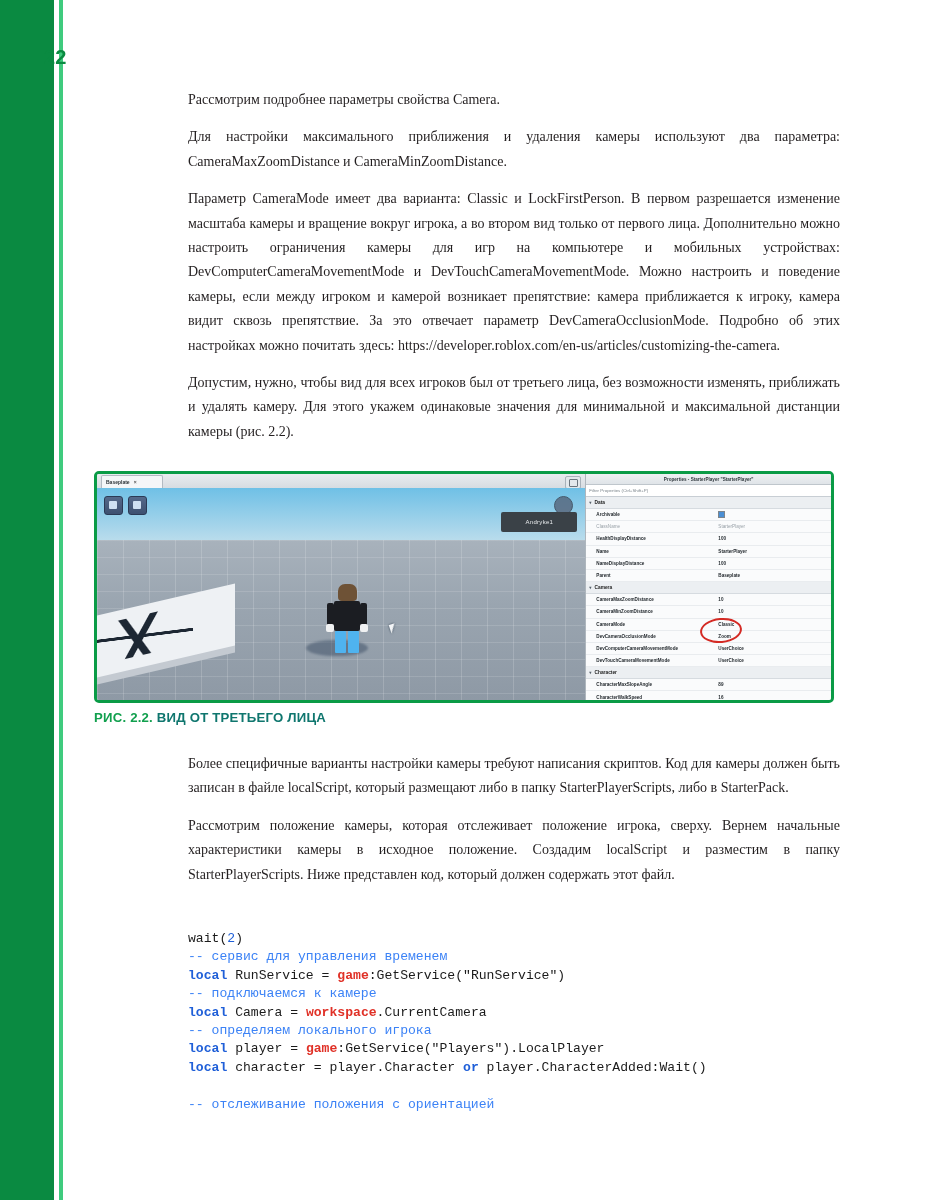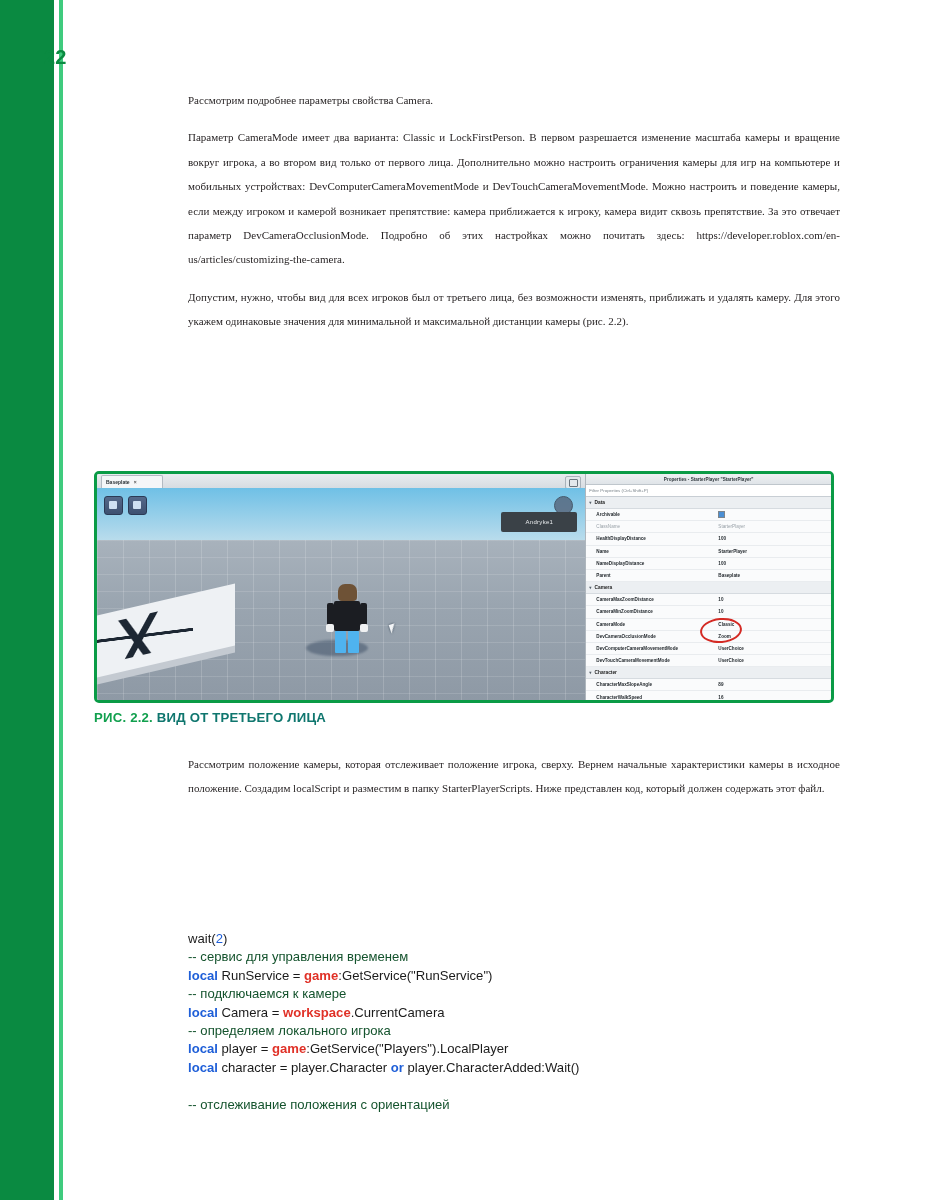--- a/index.html
+++ b/index.html
@@ -16,21 +16,21 @@
   .page-num{
     position:absolute;left:44px;top:46px;
     font-family:"Liberation Sans",sans-serif;
     font-weight:bold;font-size:20px;color:#0a8a41;letter-spacing:.2px;
   }
 
   
   .col{position:absolute;left:188px;width:652px;}
   p.body{
     margin:0 0 13px 0;
-    font-size:11px;line-height:24.4px;color:#231f20;
+    font-size:14px;line-height:24.4px;color:#231f20;
     text-align:justify;
     font-family:"Liberation Serif",serif;
   }
   p.body:last-child{margin-bottom:0;}
 
   
   .figure{
     position:absolute;left:94px;top:471px;width:740px;height:232px;
     border:3px solid #0a9b46;border-radius:5px;box-sizing:border-box;
     background:#d8dde2;overflow:hidden;
@@ -138,39 +138,40 @@
   .caption{
     position:absolute;left:94px;top:710px;
     font-family:"Liberation Sans",sans-serif;font-size:13.2px;font-weight:bold;letter-spacing:.2px;
   }
   .caption .num{color:#12a04e;margin-top:32px;}
   .caption .ttl{color:#0f766e;}
 
   
   .code{
     position:absolute;left:188px;top:930px;width:660px;
-    font-family:Liberation Sans, sans-serif;font-size:13.1px;line-height:18.4px;
+    font-family:Liberation Mono, monospace;font-size:13.1px;line-height:18.4px;
     color:#1b1b1b;white-space:pre;
   }
   .kw{color:#1f5fd8;font-weight:bold;}
   .gl{color:#e03127;font-weight:bold;}
-  .cm{color:#14532d;}
+  .cm{color:#3b82f6;}
   .num{color:#1f5fd8;}
   .blank{height:18.4px;}
 </style>
 </head>
 <body>
 
 <div class="edge-band"></div>
 <div class="edge-line"></div>
 
 <div class="page-num">22</div>
 
 <div class="col" style="top:88px;">
   <p class="body">Рассмотрим подробнее параметры свойства Camera.</p>
+  <p class="body">Для настройки максимального приближения и удаления камеры используют два параметра: CameraMaxZoomDistance и CameraMinZoomDistance.</p>
   <p class="body">Параметр CameraMode имеет два варианта: Classic и LockFirstPerson. В первом разрешается изменение масштаба камеры и вращение вокруг игрока, а во втором вид только от первого лица. Дополнительно можно настроить ограничения камеры для игр на компьютере и мобильных устройствах: DevComputerCameraMovementMode и DevTouchCameraMovementMode. Можно настроить и поведение камеры, если между игроком и камерой возникает препятствие: камера приближается к игроку, камера видит сквозь препятствие. За это отвечает параметр DevCameraOcclusionMode. Подробно об этих настройках можно почитать здесь: https://developer.roblox.com/en-us/articles/customizing-the-camera.</p>
   <p class="body">Допустим, нужно, чтобы вид для всех игроков был от третьего лица, без возможности изменять, приближать и удалять камеру. Для этого укажем одинаковые значения для минимальной и максимальной дистанции камеры (рис. 2.2).</p>
 </div>
 
 <div class="figure">
   <div class="studio">
 
     <div class="vp-wrap">
       <div class="tabbar">
         <div class="tab">
@@ -287,16 +288,17 @@
     </div>
   </div>
 </div>
 
 <div class="caption">
   <span class="num">РИС. 2.2.</span>
   <span class="ttl">ВИД ОТ ТРЕТЬЕГО ЛИЦА</span>
 </div>
 
 <div class="col" style="top:752px;">
+  <p class="body">Более специфичные варианты настройки камеры требуют написания скриптов. Код для камеры должен быть записан в файле localScript, который размещают либо в папку StarterPlayerScripts, либо в StarterPack.</p>
   <p class="body">Рассмотрим положение камеры, которая отслеживает положение игрока, сверху. Вернем начальные характеристики камеры в исходное положение. Создадим localScript и разместим в папку StarterPlayerScripts. Ниже представлен код, который должен содержать этот файл.</p>
 </div>
 
 <div class="code" id="code-block"><div><span>wait(</span><span class="num">2</span><span>)</span></div><div><span class="cm">-- сервис для управления временем</span></div><div><span class="kw">local</span><span> RunService = </span><span class="gl">game</span><span>:GetService("RunService")</span></div><div><span class="cm">-- подключаемся к камере</span></div><div><span class="kw">local</span><span> Camera = </span><span class="gl">workspace</span><span>.CurrentCamera</span></div><div><span class="cm">-- определяем локального игрока</span></div><div><span class="kw">local</span><span> player = </span><span class="gl">game</span><span>:GetService("Players").LocalPlayer</span></div><div><span class="kw">local</span><span> character = player.Character </span><span class="kw">or</span><span> player.CharacterAdded:Wait()</span></div><div class="blank"> </div><div><span class="cm">-- отслеживание положения с ориентацией</span></div></div>
 
 </body></html>

